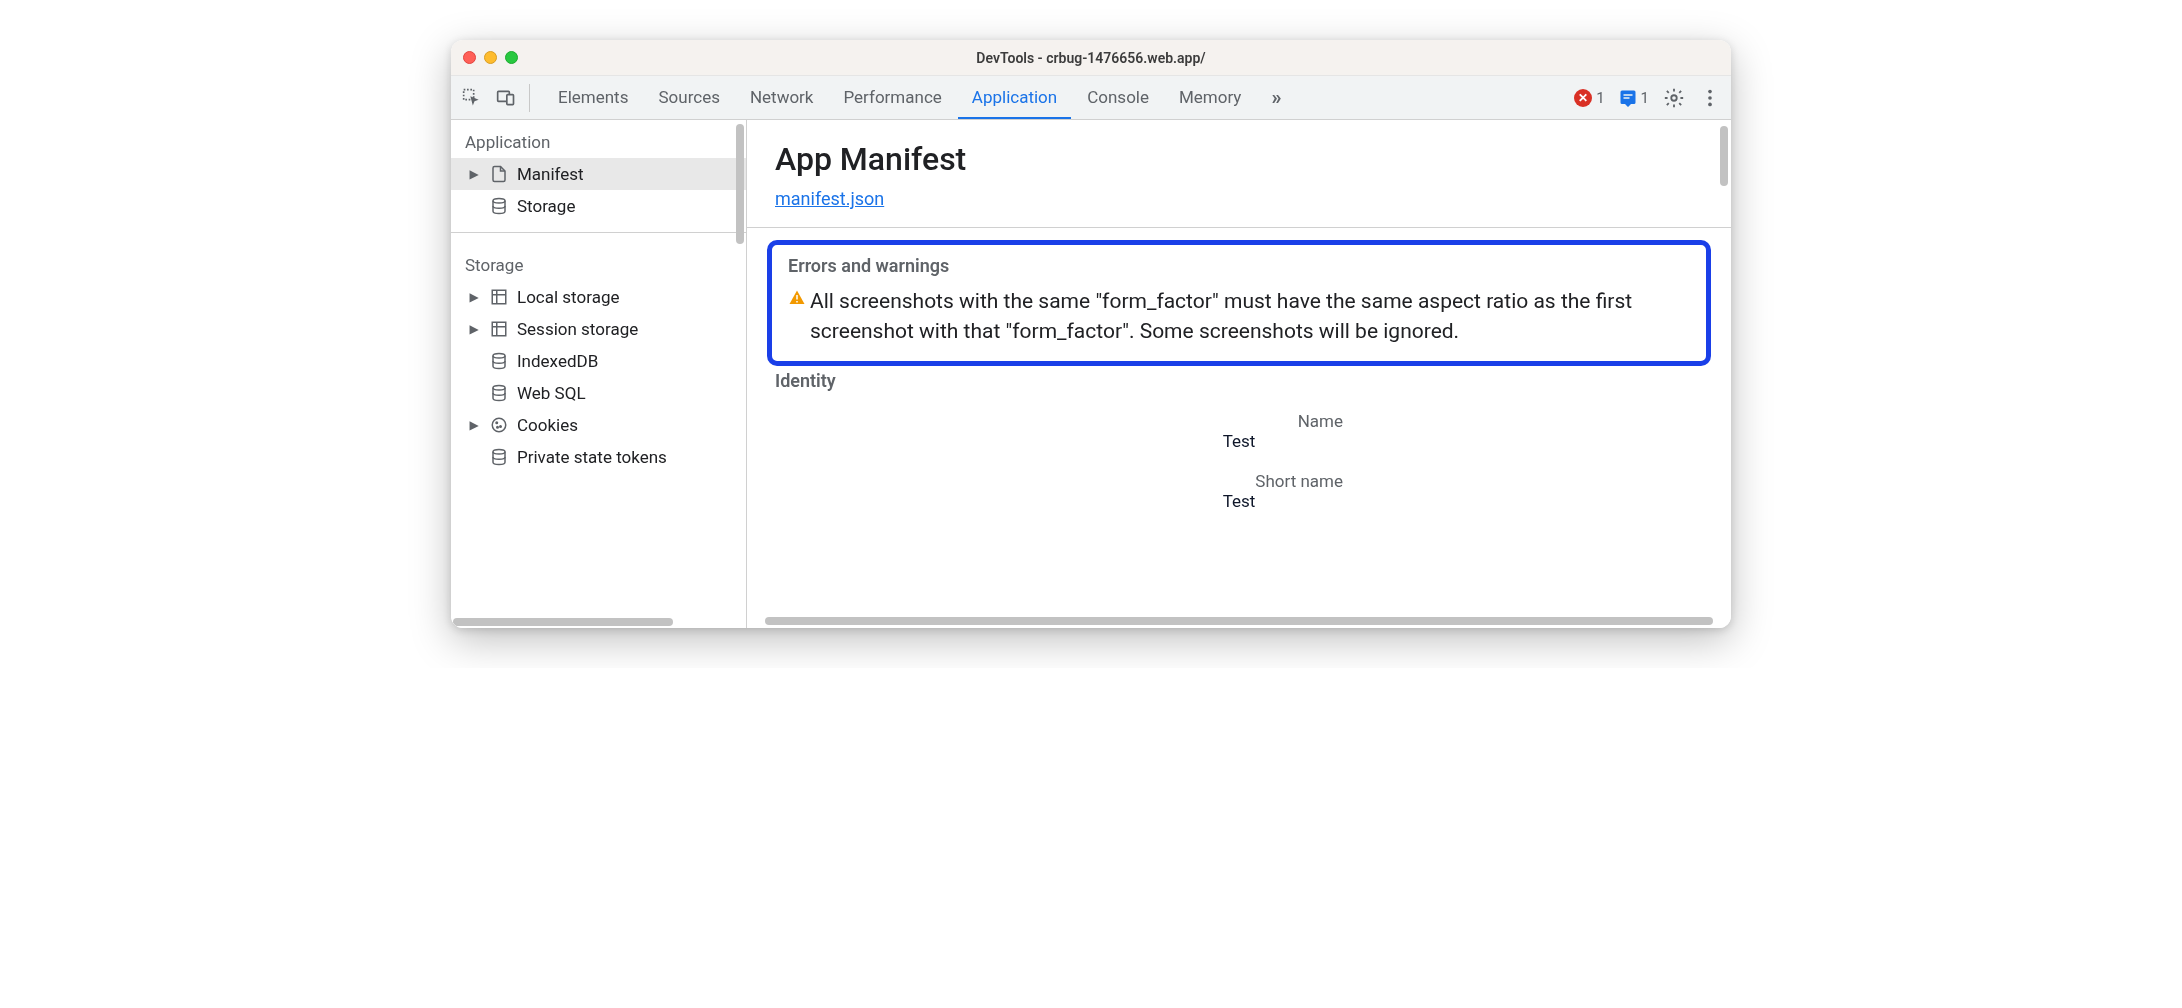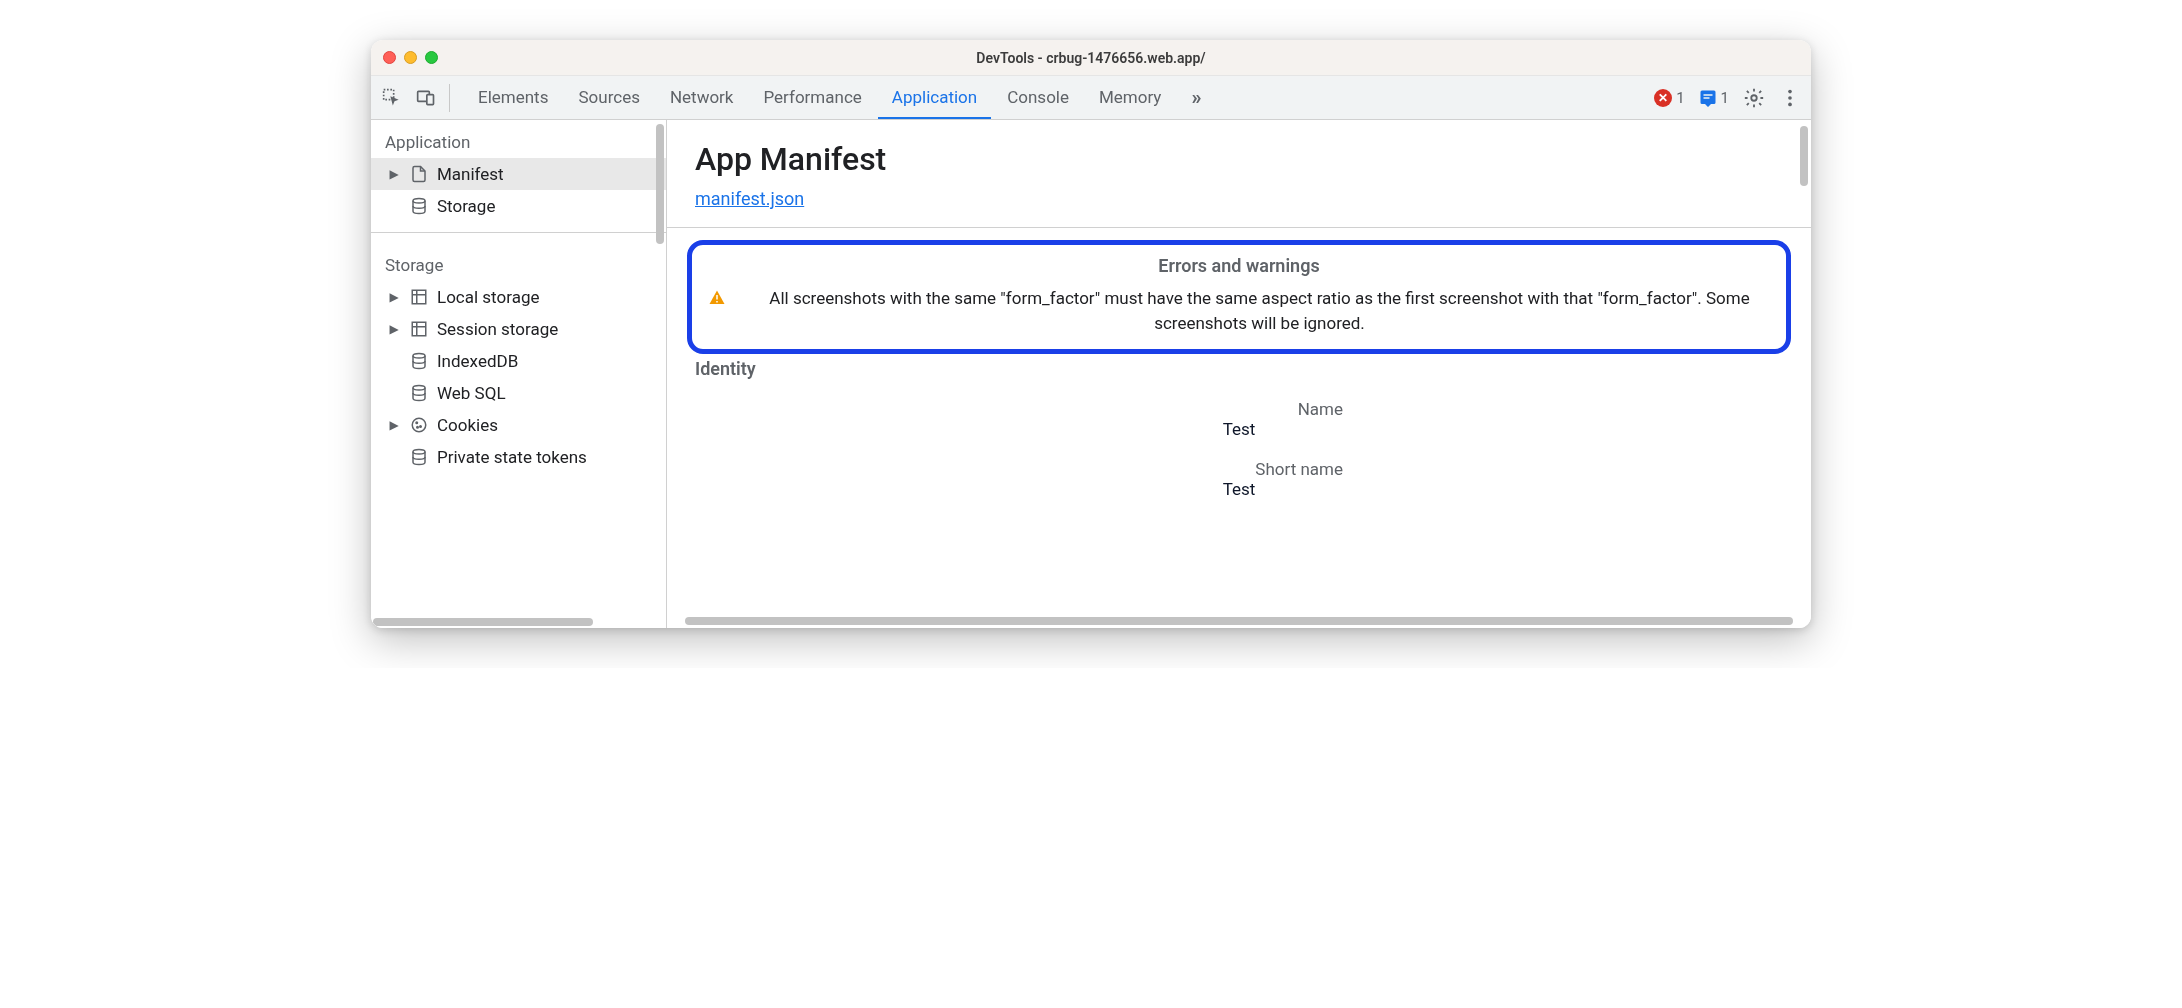--- a/index.html
+++ b/index.html
@@ -5,21 +5,21 @@
   * { box-sizing: border-box; margin: 0; padding: 0; }
   body {
     font-family: -apple-system, BlinkMacSystemFont, "Segoe UI", Roboto, Helvetica, Arial, sans-serif;
     background: #fff;
     display: flex;
     justify-content: center;
     align-items: flex-start;
     padding: 40px;
   }
   .window {
-    width: 1440px;
+    width: 1280px;
     border-radius: 12px;
     box-shadow: 0 12px 40px rgba(0,0,0,0.25), 0 2px 8px rgba(0,0,0,0.15);
     overflow: hidden;
     background: #fff;
   }
   
   .titlebar {
     height: 36px;
     background: #f5f2ef;
     display: flex;
@@ -138,28 +138,27 @@
   .main-hscroll {
     position:absolute; bottom:3px; left:18px; right:18px; height:8px;
     background:#c2c2c2; border-radius:4px;
   }
   .page-title { font-size: 32px; color:#202124; margin-bottom: 10px; font-weight: 500;}
   .manifest-link { font-size: 18px; color:#1a73e8; text-decoration: underline; cursor:pointer;}
   .section-sep { height:1px; background:#d0d0d0; margin: 18px -28px 0 -28px;}
   .callout {
     margin: 12px -8px 0 -8px;
     border: 5px solid #1a3fe8;
-    border-radius: 16px;
+    border-radius: 10px;
     padding: 10px 16px 14px 16px;
-    text-align: center;
   }
   .callout h3, .section-h3 {
     font-size: 18px; color:#5f6368; font-weight:600; margin-bottom:10px;
   }
-  .warn-row { display:flex; align-items:flex-start; gap:23px; font-size:17px; color:#202124; line-height:1.45;}
+  .warn-row { display:flex; align-items:flex-start; gap:4px; font-size:21px; color:#202124; line-height:1.45;}
   .warn-icon { flex-shrink:0; width:18px; height:18px; margin-top:3px;}
   .identity { padding: 4px 0 0 0; }
   .field-row { display:flex; align-items:center; padding: 10px 0; font-size:17px;flex-direction:column;}
   .field-label { width: 240px; text-align:right; color:#5f6368; padding-right: 16px;}
   .field-value { color:#0f172a; }
 </style>
 </head>
 <body>
 
 <div class="window">

